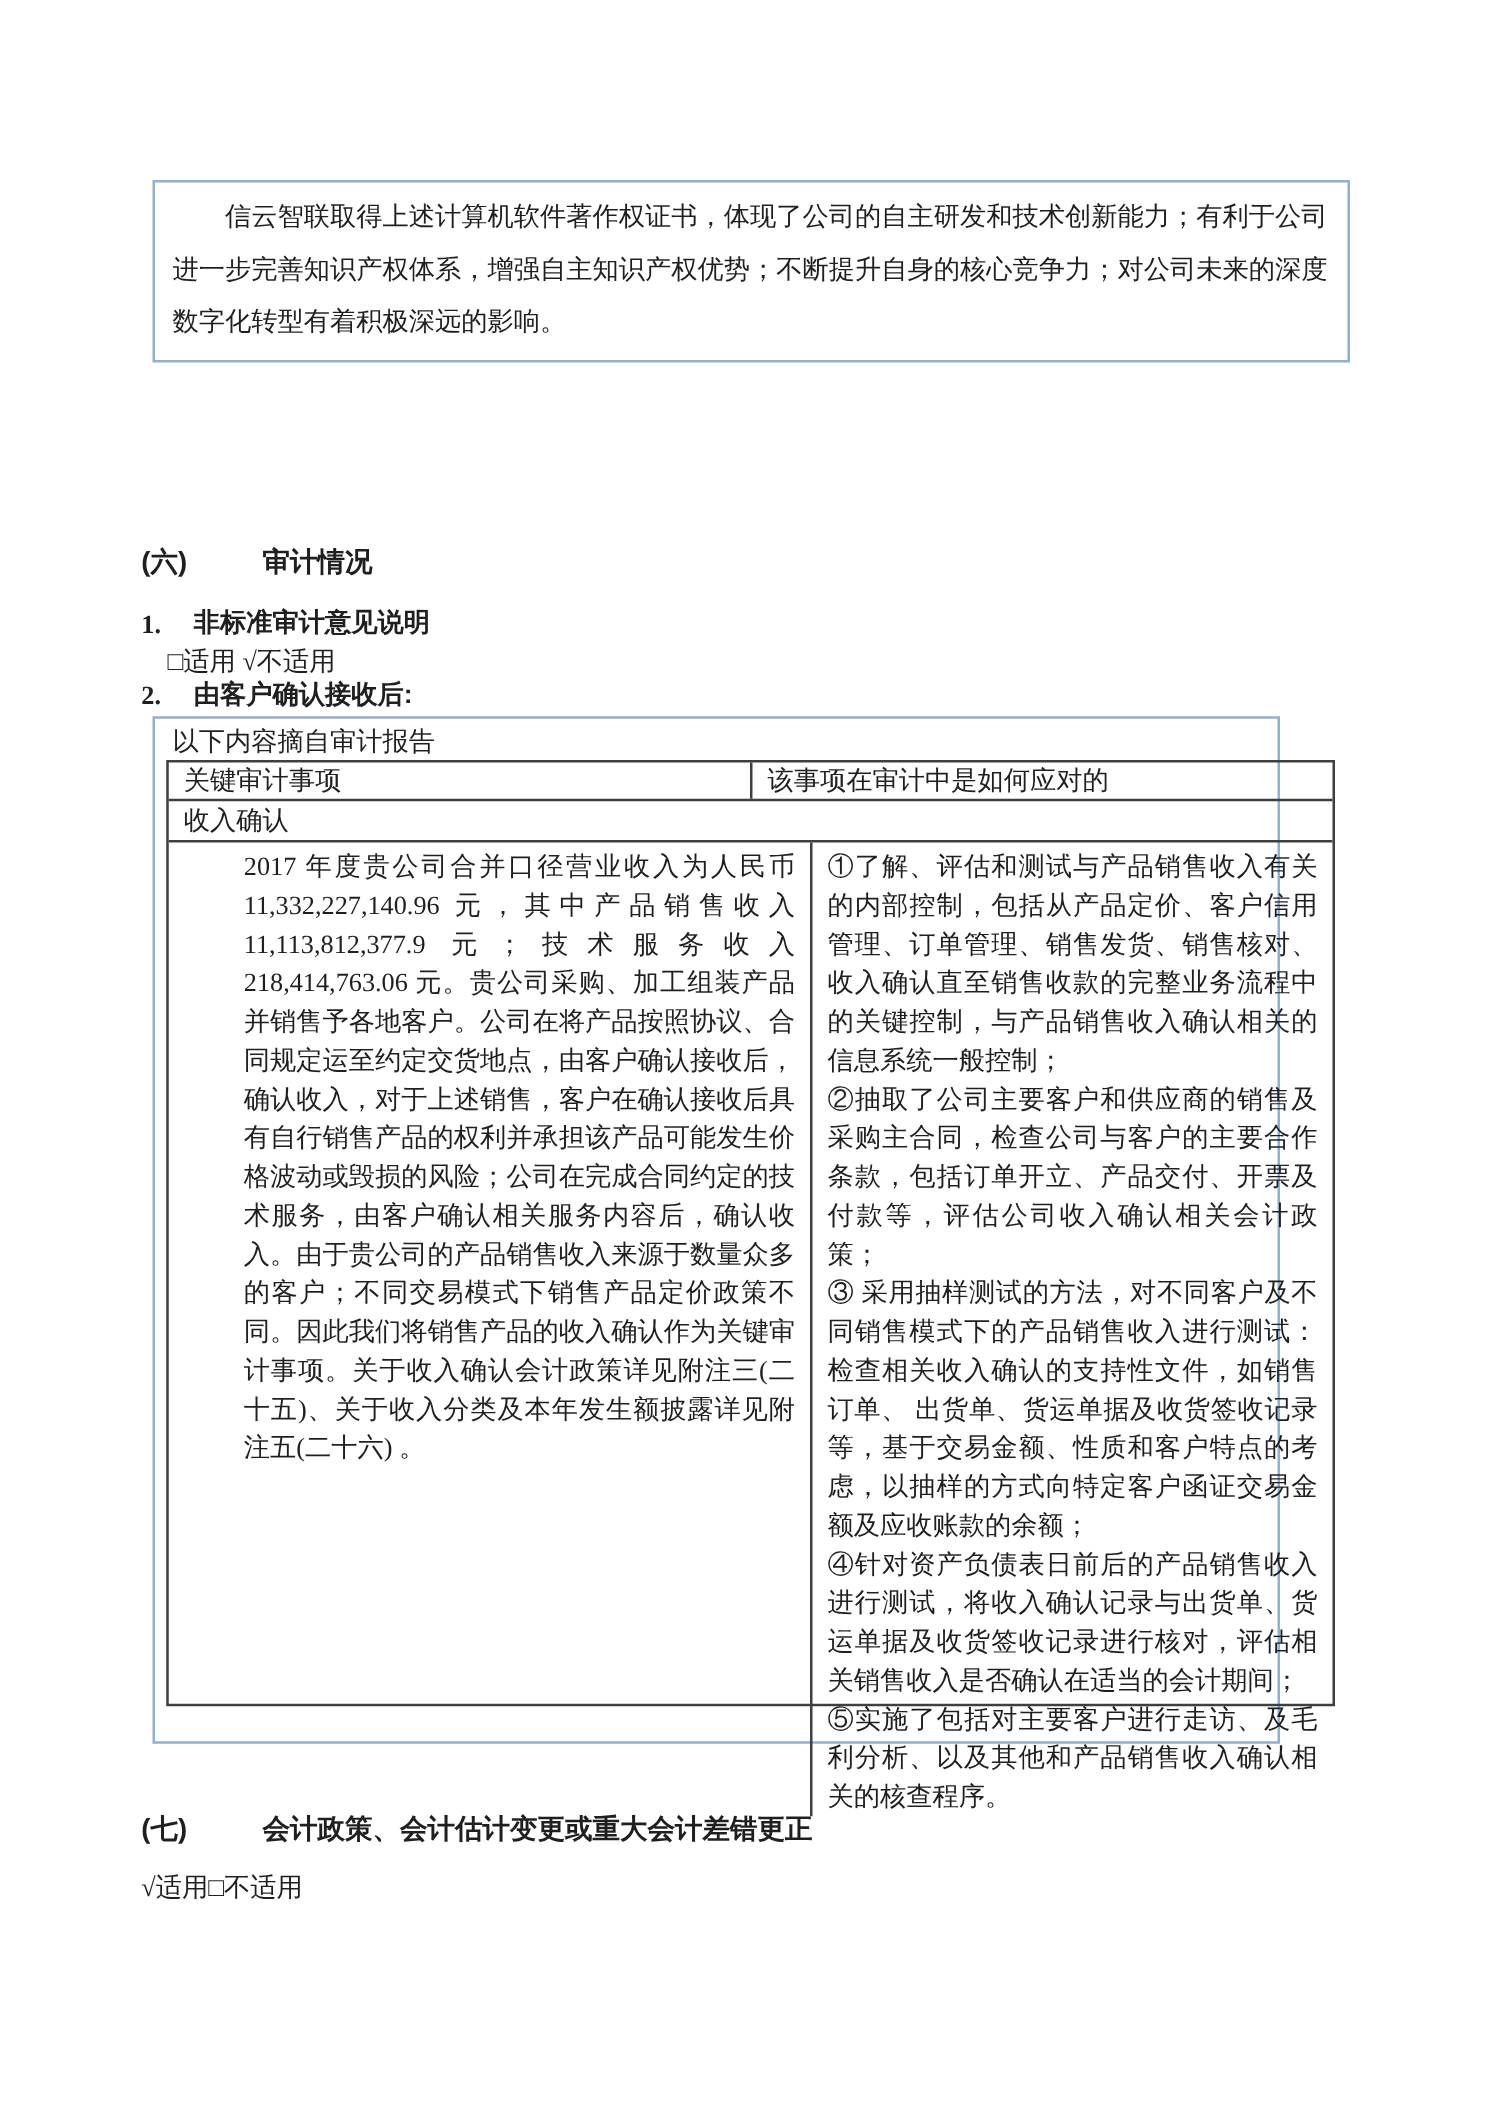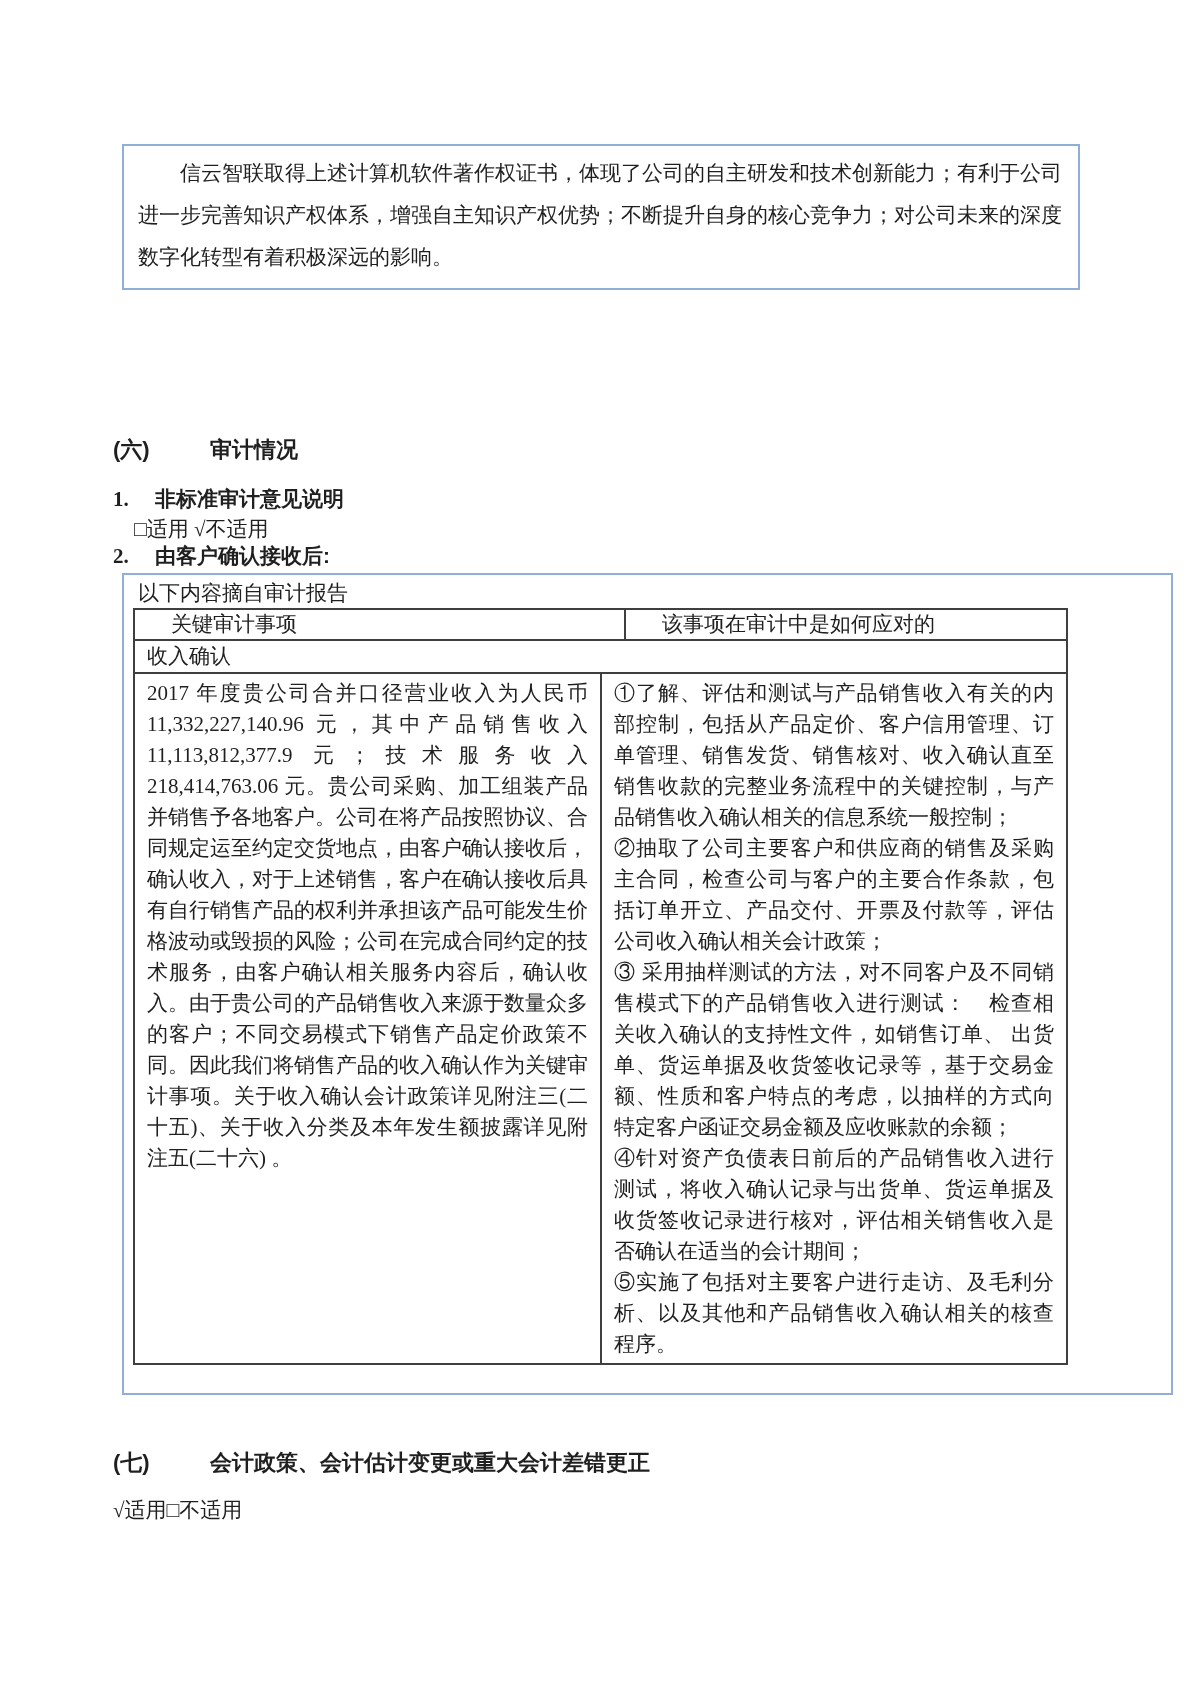--- a/index.html
+++ b/index.html
@@ -43,42 +43,42 @@
     font-weight:bold;font-size:21px;line-height:24px;
     font-family:"Liberation Sans","DejaVu Sans",sans-serif;
   }
   .item-heading .item-no{width:42px;flex:0 0 42px;font-family:"Liberation Serif","DejaVu Serif",serif;}
   .applicability{
     position:absolute;left:113px;
     font-size:21px;line-height:26px;
   }
   
   .audit-box{
-    position:absolute;left:122px;top:573px;width:1051px;height:822px;
+    position:absolute;left:122px;top:573px;width:902px;height:822px;
     box-sizing:border-box;
     border:2px solid var(--accent);
   }
   .source-note{
     position:absolute;left:14px;top:4px;
     font-size:21px;line-height:28px;
   }
   
   .audit-table{
     position:absolute;left:9px;top:33px;width:935px;height:757px;
     box-sizing:border-box;
     border:2px solid var(--table-border);
     display:flex;flex-direction:column;
   }
   .t-row{display:flex;border-bottom:2px solid var(--table-border);box-sizing:border-box;}
-  .t-row:last-child{border-bottom:none;}
+  .t-row:last-child{border-bottom:none;margin-left:48px;}
   .t-cell{box-sizing:border-box;padding:0 12px;font-size:21px;overflow:hidden;}
   .cell-left{width:467px;flex:0 0 467px;border-right:2px solid var(--table-border);}
   .cell-right{flex:1;}
   .header-row{height:31px;}
-  .header-row .t-cell{line-height:29px;margin-left:24px;}
+  .header-row .t-cell{line-height:29px;}
   .subheader-row{height:33px;}
   .subheader-row .t-cell{line-height:31px;width:100%;border-radius:11px;}
   .content-row{flex:1;}
   .content-row .t-cell{
     padding-top:4px;
     line-height:31px;
     text-align:justify;text-justify:inter-character;
   }
   .content-row p{margin:0;}
 </style>

